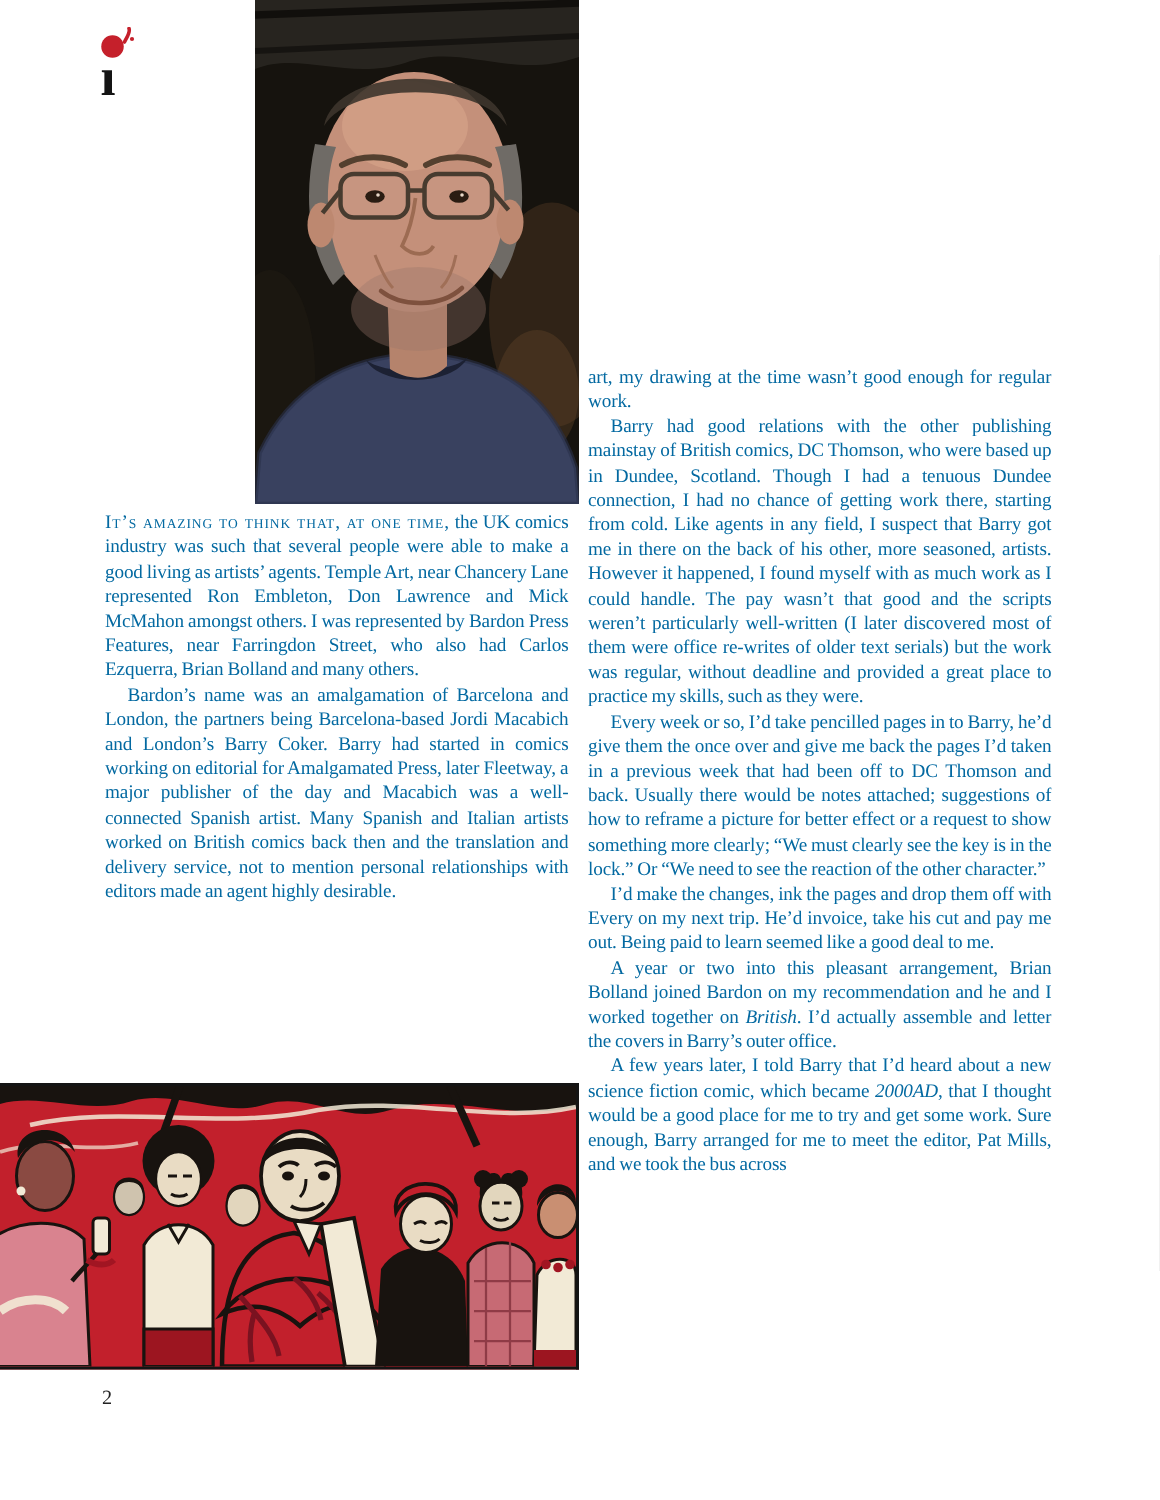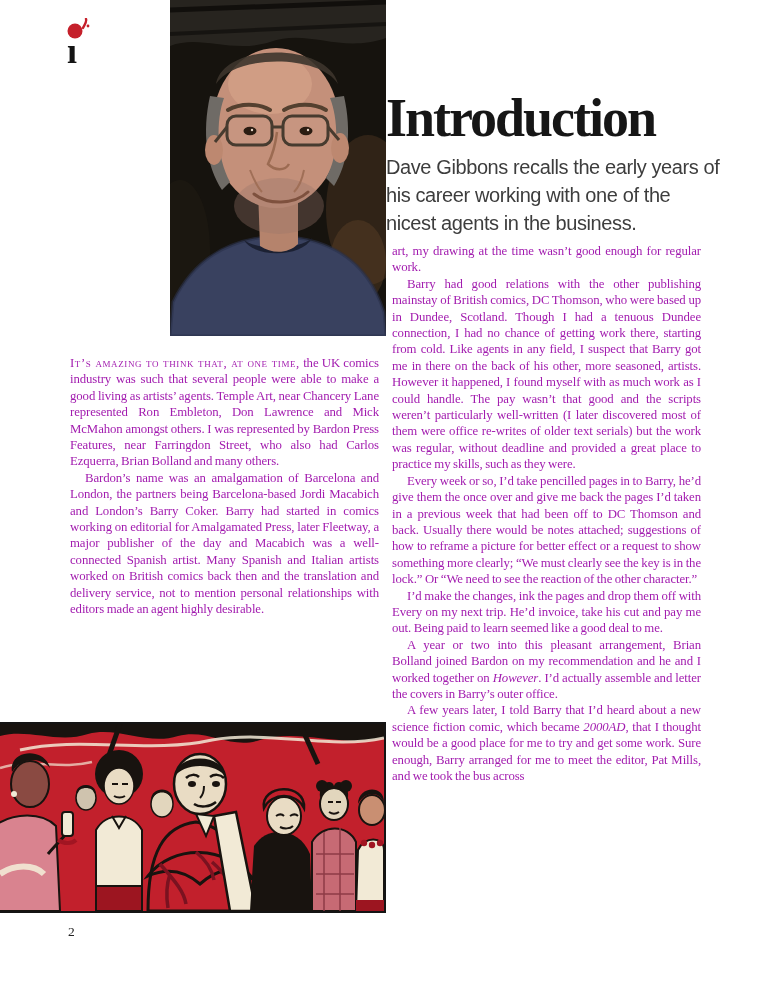--- a/index.html
+++ b/index.html
@@ -21,24 +21,24 @@
     font-size:54px; line-height:56px; letter-spacing:-2px; color:#161616;
   }
   .subtitle {
     margin-top:7px; font-family:"Liberation Sans", sans-serif;
     font-size:20px; line-height:28px; letter-spacing:-0.4px; color:#3d3d3d;
     width:338px;
   }
   
   .col {
     position:absolute; width:309px; overflow:hidden;
-    font-size:12.8px; line-height:16.4px; color:#a21caf;
+    font-size:12.8px; line-height:16.4px; color:#0369a1;
     text-align:justify; letter-spacing:-0.1px; word-spacing:-0.5px;
   }
-  .col-left  { left:70px;  top:355px; height:383px; }
+  .col-left  { left:70px;  top:340px; height:383px; }
   .col-right { left:392px; top:243px; height:696px; }
   .para { margin:0; }
   .para.indent { text-indent:15px; }
   .italic { font-style:italic; }
   .smallcaps { font-variant:small-caps; letter-spacing:0.6px; }
   
   .comic {
     position:absolute; left:0; top:722px; width:386px; height:191px;
     border:2px solid #141414; border-left:none; background:#c2202c;
   }
@@ -111,35 +111,31 @@
 
         <ellipse cx="109" cy="206" rx="45" ry="28" fill="#97766a" opacity="0.35"></ellipse>
 
         <path d="M84,194 C98,205 124,205 138,192" stroke="#7e513e" stroke-width="3" fill="none" stroke-linecap="round"></path>
         <path d="M80,170 C84,180 88,188 92,192" stroke="#a06f57" stroke-width="2" fill="none"></path>
         <path d="M134,170 C132,180 128,188 124,192" stroke="#a06f57" stroke-width="2" fill="none"></path>
       </g>
     </svg>
   </div>
 
-  <div class="title-block">
-    <div class="title">Introduction</div>
-    <div class="subtitle">Dave Gibbons recalls the early years of his career working with one of the nicest agents in the business.</div>
-  </div>
 
   <div class="col col-left">
       <p class="para"><span class="smallcaps">It’s amazing to think that, at one time,</span><span> the UK comics industry was such that several people were able to make a good living as artists’ agents. Temple Art, near Chancery Lane represented Ron Embleton, Don Lawrence and Mick McMahon amongst others. I was represented by Bardon Press Features, near Farringdon Street, who also had Carlos Ezquerra, Brian Bolland and many others.</span></p>
       <p class="para indent"><span>Bardon’s name was an amalgamation of Barcelona and London, the partners being Barcelona-based Jordi Macabich and London’s Barry Coker. Barry had started in comics working on editorial for Amalgamated Press, later Fleetway, a major publisher of the day and Macabich was a well-connected Spanish artist. Many Spanish and Italian artists worked on British comics back then and the translation and delivery service, not to mention personal relationships with editors made an agent highly desirable.</span></p>
     </div>
   <div class="col col-right">
       <p class="para"><span>art, my drawing at the time wasn’t good enough for regular work.</span></p>
       <p class="para indent"><span>Barry had good relations with the other publishing mainstay of British comics, DC Thomson, who were based up in Dundee, Scotland. Though I had a tenuous Dundee connection, I had no chance of getting work there, starting from cold. Like agents in any field, I suspect that Barry got me in there on the back of his other, more seasoned, artists. However it happened, I found myself with as much work as I could handle. The pay wasn’t that good and the scripts weren’t particularly well-written (I later discovered most of them were office re-writes of older text serials) but the work was regular, without deadline and provided a great place to practice my skills, such as they were.</span></p>
       <p class="para indent"><span>Every week or so, I’d take pencilled pages in to Barry, he’d give them the once over and give me back the pages I’d taken in a previous week that had been off to DC Thomson and back. Usually there would be notes attached; suggestions of how to reframe a picture for better effect or a request to show something more clearly; “We must clearly see the key is in the lock.” Or “We need to see the reaction of the other character.”</span></p>
       <p class="para indent"><span>I’d make the changes, ink the pages and drop them off with Every on my next trip. He’d invoice, take his cut and pay me out. Being paid to learn seemed like a good deal to me.</span></p>
-      <p class="para indent"><span>A year or two into this pleasant arrangement, Brian Bolland joined Bardon on my recommendation and he and I worked together on </span><span class="italic">However</span><span>. I’d actually assemble and letter the covers in Barry’s outer office.</span></p>
+      <p class="para indent"><span>A year or two into this pleasant arrangement, Brian Bolland joined Bardon on my recommendation and he and I worked together on </span><span class="italic">British</span><span>. I’d actually assemble and letter the covers in Barry’s outer office.</span></p>
       <p class="para indent"><span>A few years later, I told Barry that I’d heard about a new science fiction comic, which became </span><span class="italic">2000AD</span><span>, that I thought would be a good place for me to try and get some work. Sure enough, Barry arranged for me to meet the editor, Pat Mills, and we took the bus across</span></p>
     </div>
 
   <div class="comic">
     <svg width="384" height="187" viewBox="0 0 384 187">
       <rect width="384" height="187" fill="#c2202c"></rect>
 
       <path d="M0,0 L384,0 L384,14 C340,24 300,4 260,16 C230,26 208,4 178,12 C148,22 118,2 88,10 C58,20 28,4 0,12 Z" fill="#18130f"></path>
       <path d="M20,26 C80,12 150,30 212,16 C272,6 330,26 384,14" stroke="#f2ead6" stroke-width="3" fill="none" opacity="0.85"></path>
       <path d="M0,44 C30,34 60,46 92,38" stroke="#f2ead6" stroke-width="2.5" fill="none" opacity="0.7"></path>

